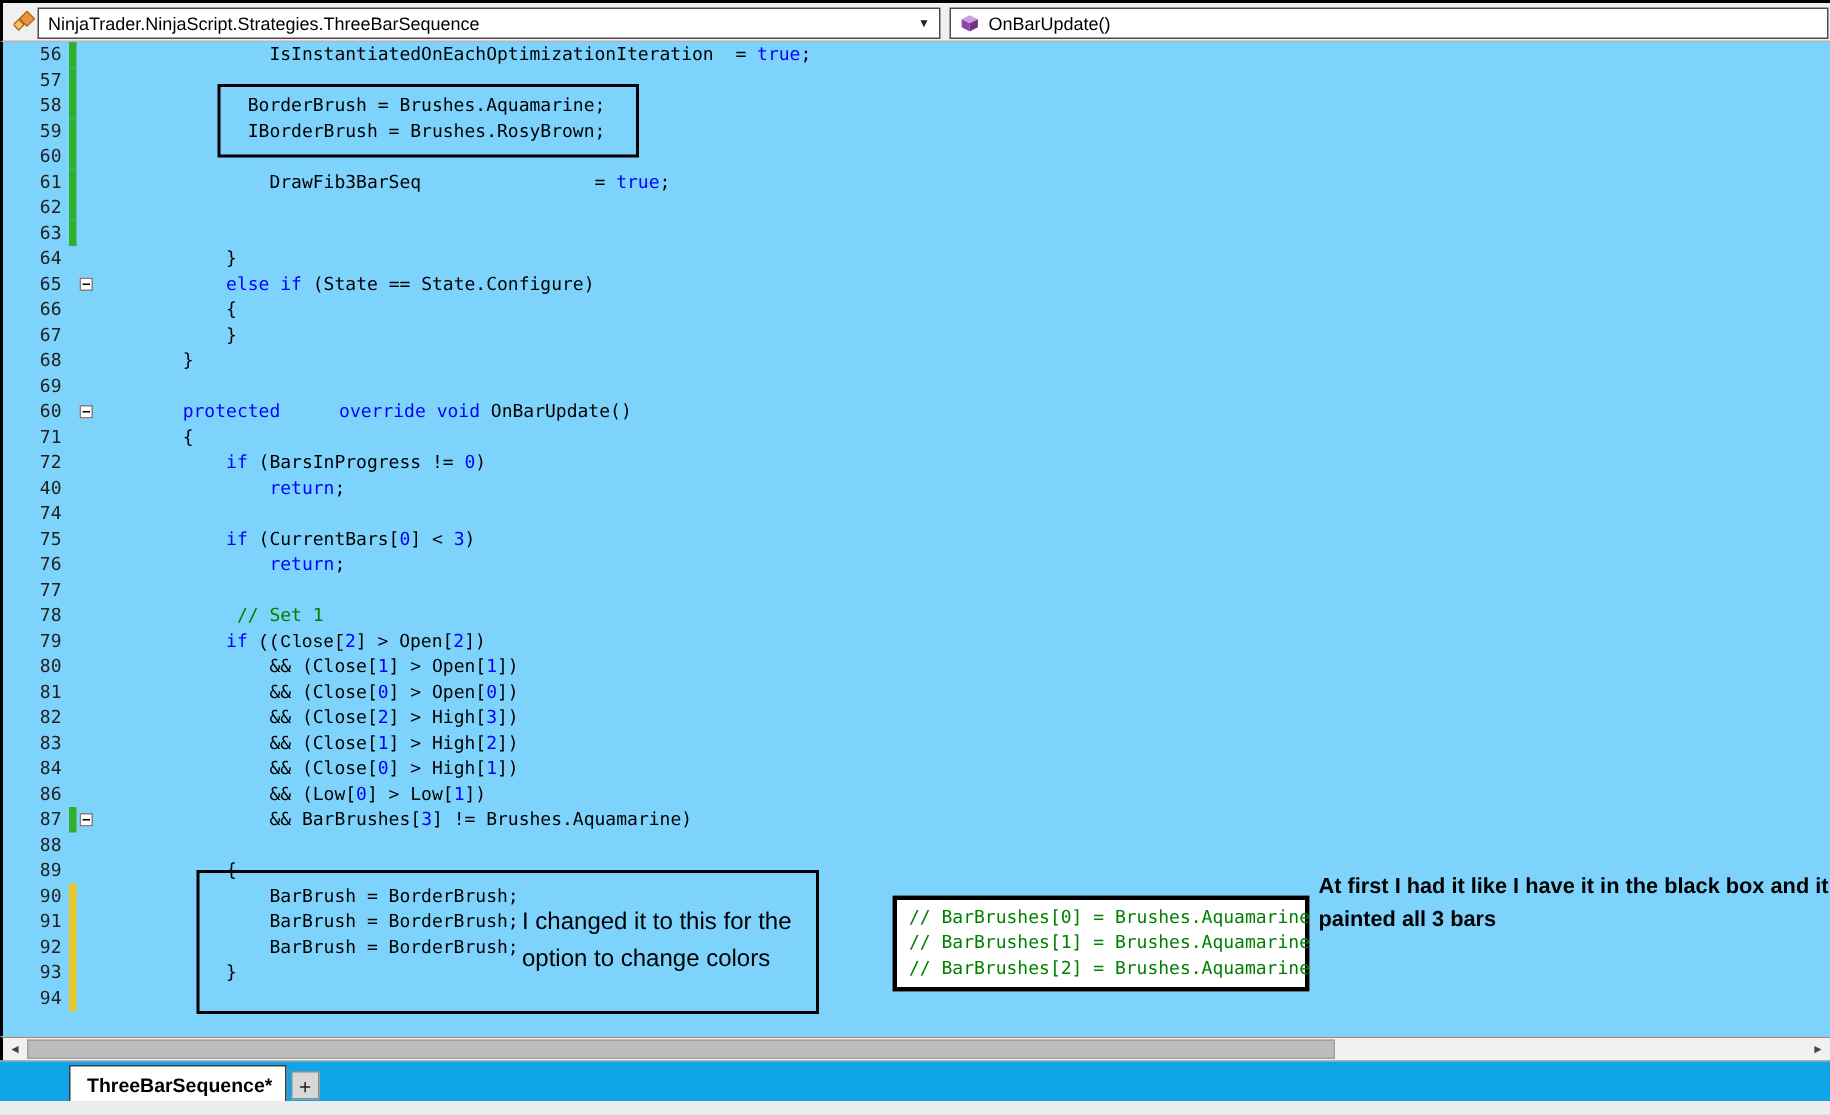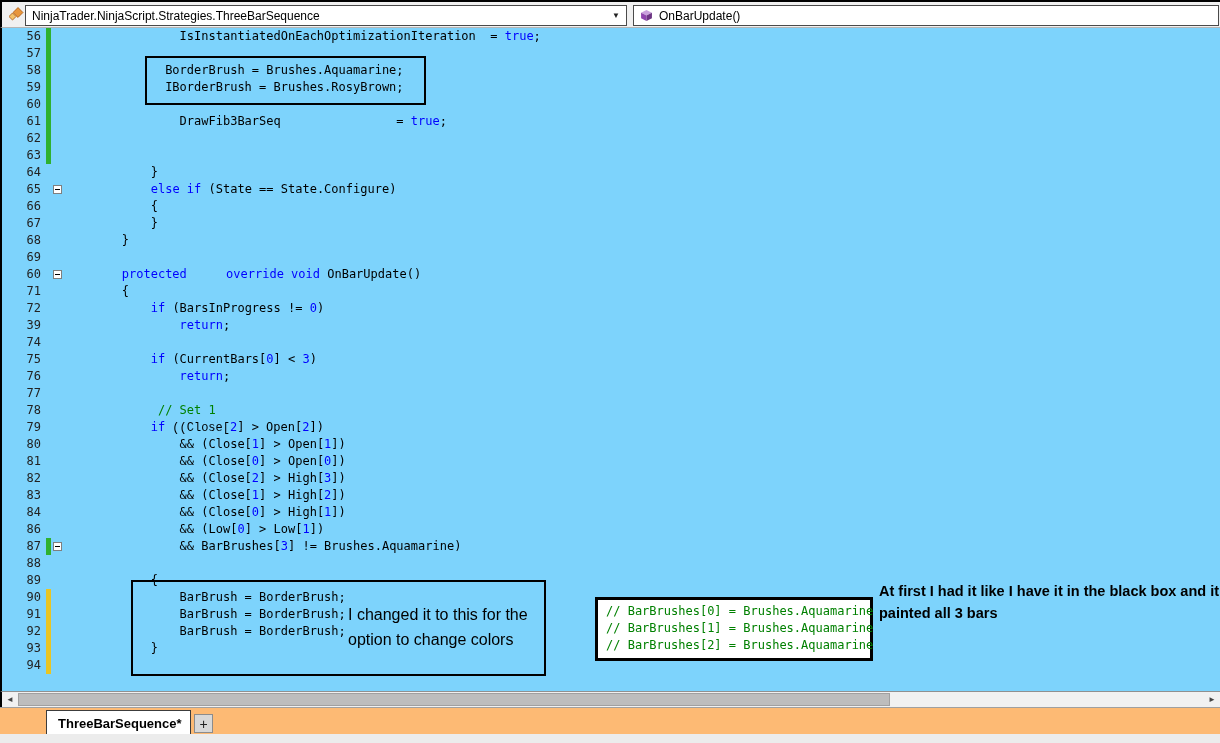--- a/index.html
+++ b/index.html
@@ -74,21 +74,21 @@
   .scroll-btn.left { left: 0; }
   .scroll-btn.right { right: 0; }
   .scroll-thumb {
     position: absolute; left: 16px; top: 1px; width: 872px; height: 13px;
     background: #bdbdbd; border: 1px solid #a0a0a0;
   }
 
   
   .tabbar {
     position: absolute; top: 707px; left: 0; width: 1220px; height: 27px;
-    background: #fdba74; border-top: 1px solid #a0a0a0;
+    background: #0ea5e9; border-top: 1px solid #a0a0a0;
   }
   .tab.active {
     position: absolute; left: 46px; top: 2px; width: 145px; height: 25px;
     background: #fff; border: 1px solid #3c3c3c; border-bottom: none;
     display: flex; align-items: center; padding-left: 11px;
     font-size: 13px; font-weight: bold; color: #000;
   }
   .tab-add {
     position: absolute; left: 194px; top: 6px; width: 19px; height: 19px;
     background: #d8d8d8; border: 1px solid #8c8c8c;
@@ -227,21 +227,21 @@
           <div class="foldcol"></div>
           <pre class="codeln"><span style="color: rgb(0, 0, 0);">        {</span></pre>
         </div>
         <div class="row">
           <div class="ln">72</div>
           <div class="indcol"></div>
           <div class="foldcol"></div>
           <pre class="codeln"><span style="color: rgb(0, 0, 0);">            </span><span style="color: rgb(0, 0, 255);">if</span><span style="color: rgb(0, 0, 0);"> (BarsInProgress != </span><span style="color: rgb(0, 0, 255);">0</span><span style="color: rgb(0, 0, 0);">)</span></pre>
         </div>
         <div class="row">
-          <div class="ln">39</div>
+          <div class="ln">40</div>
           <div class="indcol"></div>
           <div class="foldcol"></div>
           <pre class="codeln"><span style="color: rgb(0, 0, 0);">                </span><span style="color: rgb(0, 0, 255);">return</span><span style="color: rgb(0, 0, 0);">;</span></pre>
         </div>
         <div class="row">
           <div class="ln">74</div>
           <div class="indcol"></div>
           <div class="foldcol"></div>
           <pre class="codeln"></pre>
         </div>

